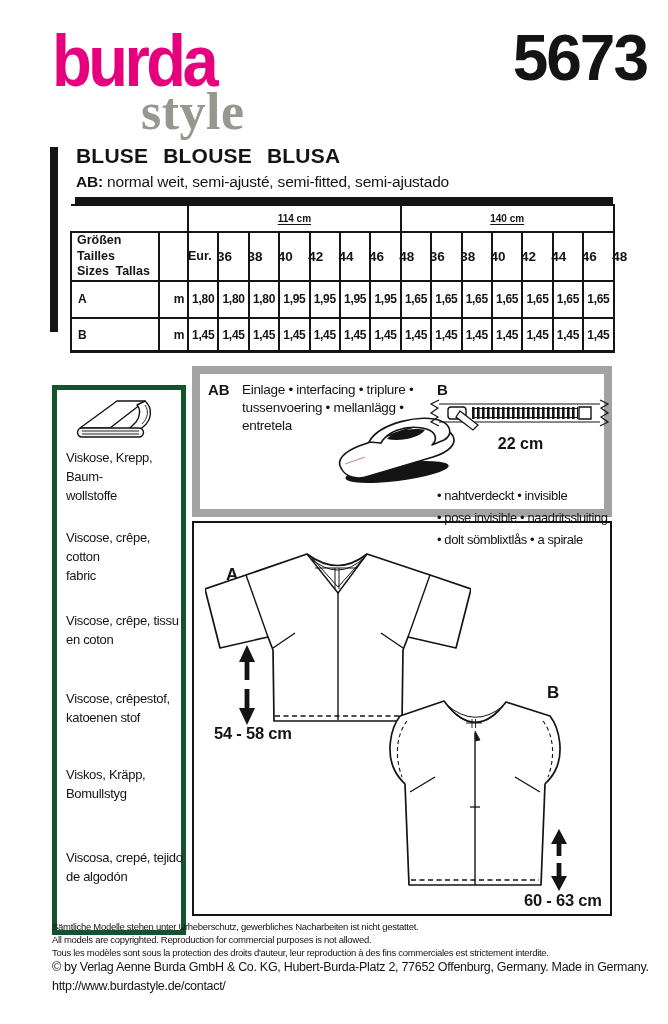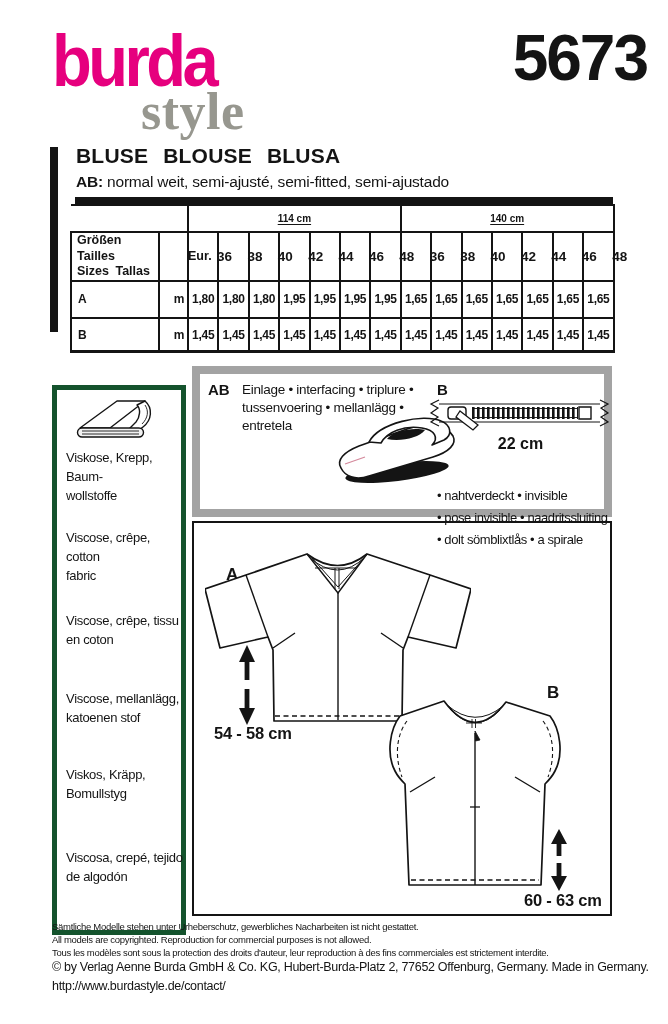--- a/index.html
+++ b/index.html
@@ -161,21 +161,21 @@
         <path d="M9,35 H66 M9,38 H66" fill="none" stroke-width="0.9"></path>
         <path d="M72,9 C76,15 75,22 69,28" fill="none" stroke-width="0.9"></path>
       </g>
     </svg>
     <div class="fabric-item" style="top:59px">Viskose, Krepp, Baum-
 wollstoffe</div>
     <div class="fabric-item" style="top:139px">Viscose, crêpe, cotton
 fabric</div>
     <div class="fabric-item" style="top:222px">Viscose, crêpe, tissu
 en coton</div>
-    <div class="fabric-item" style="top:300px">Viscose, mellanlägg,
+    <div class="fabric-item" style="top:300px">Viscose, crêpestof,
 katoenen stof</div>
     <div class="fabric-item" style="top:376px">Viskos, Kräpp,
 Bomullstyg</div>
     <div class="fabric-item" style="top:459px">Viscosa, crepé, tejido
 de algodón</div>
   </div>
 
   <div class="notion-box">
     <div class="inline-label" style="left:8px; top:7px">AB</div>
     <div class="interfacing-text">Einlage • interfacing • triplure •

